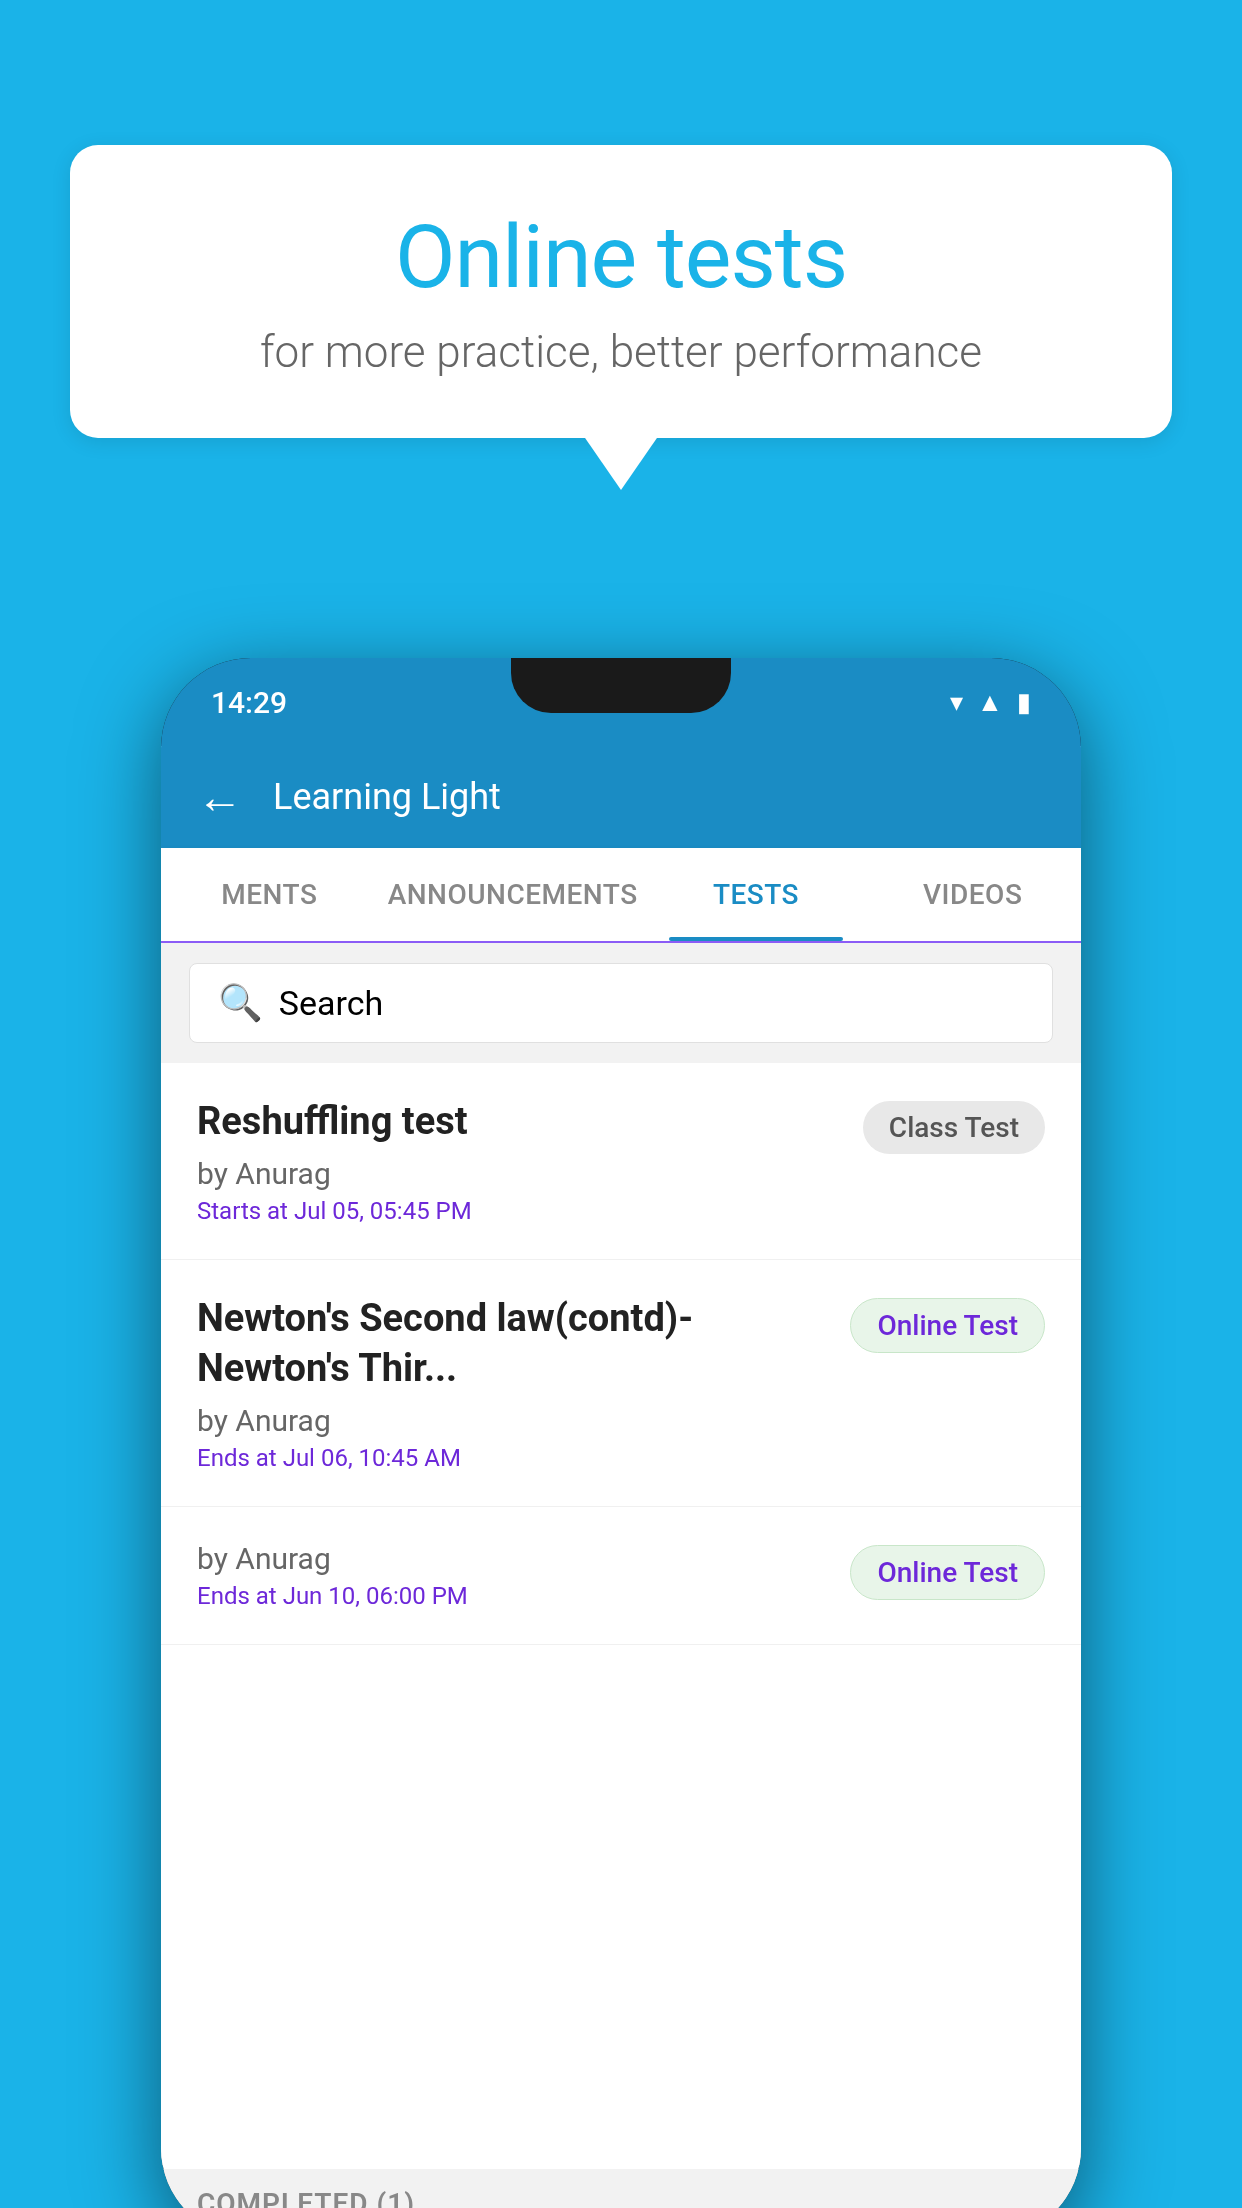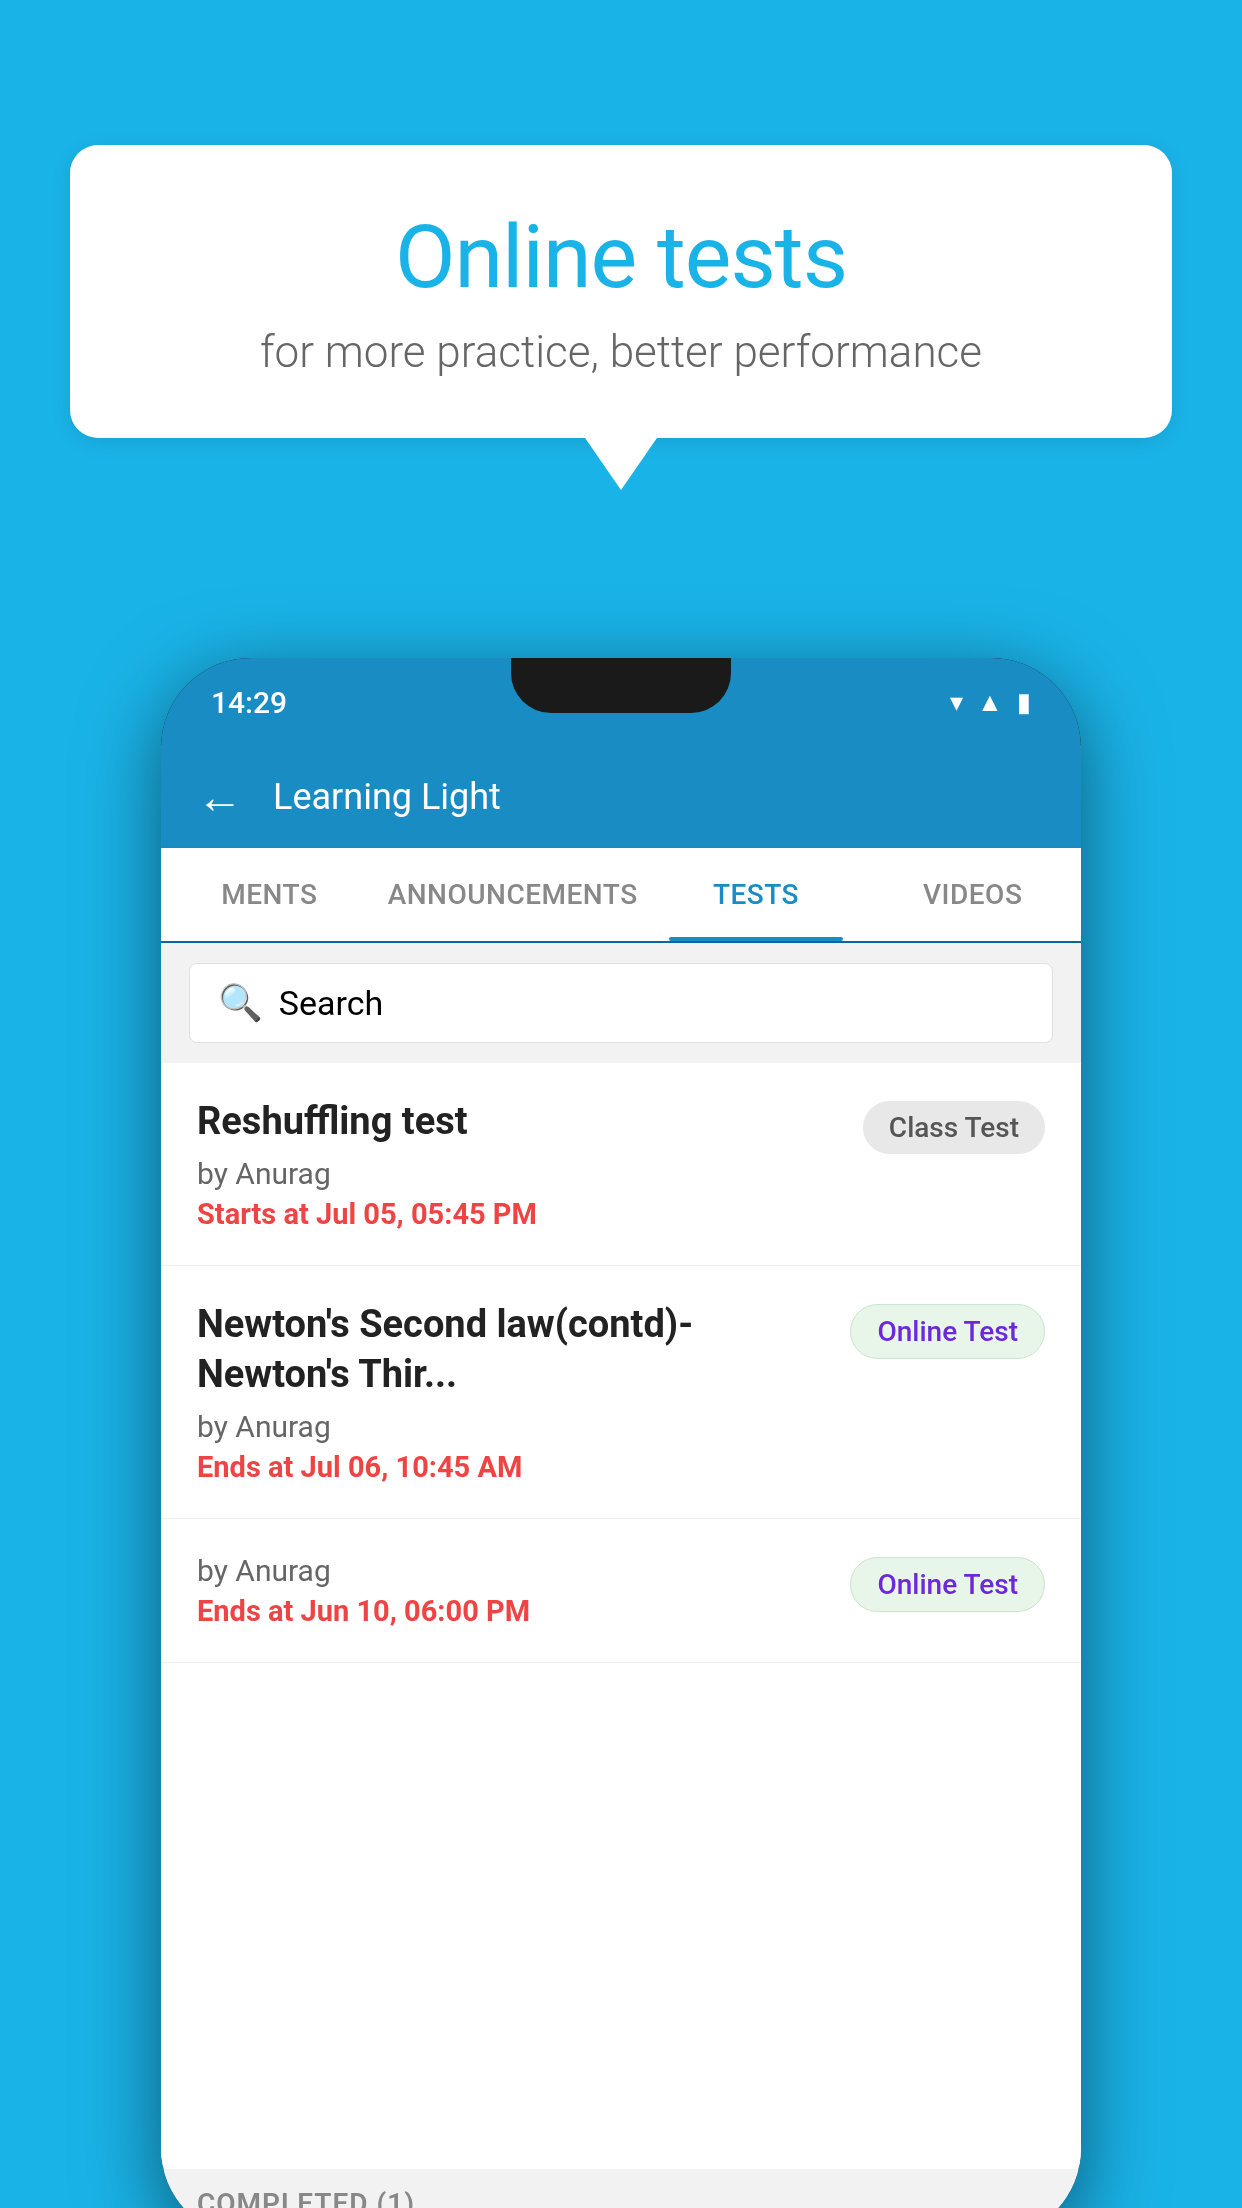--- a/index.html
+++ b/index.html
@@ -141,21 +141,21 @@
     .app-title {
       color: white;
       font-size: 36px;
       font-weight: 400;
     }
 
     
     .tabs-bar {
       background: white;
       display: flex;
-      border-bottom: 2px solid #0369a1;
+      border-bottom: 2px solid #8b5cf6;
       box-shadow: 0 2px 6px rgba(0,0,0,0.08);
     }
 
     .tab-item {
       flex: 1;
       text-align: center;
       padding: 30px 10px;
       font-size: 28px;
       color: #888;
       font-weight: 500;
@@ -247,23 +247,22 @@
       line-height: 1.3;
     }
 
     .test-by {
       font-size: 30px;
       color: #666;
       margin-bottom: 6px;
     }
 
     .test-date {
-      font-size: 29px;
-      color: #ef4444;
-      font-weight: bold;
+      font-size: 24px;
+      color: #6d28d9;
     }
 
     .test-badge {
       border-radius: 50px;
       padding: 10px 26px;
       font-size: 28px;
       font-weight: 500;
       white-space: nowrap;
       flex-shrink: 0;
       margin-top: 4px;

